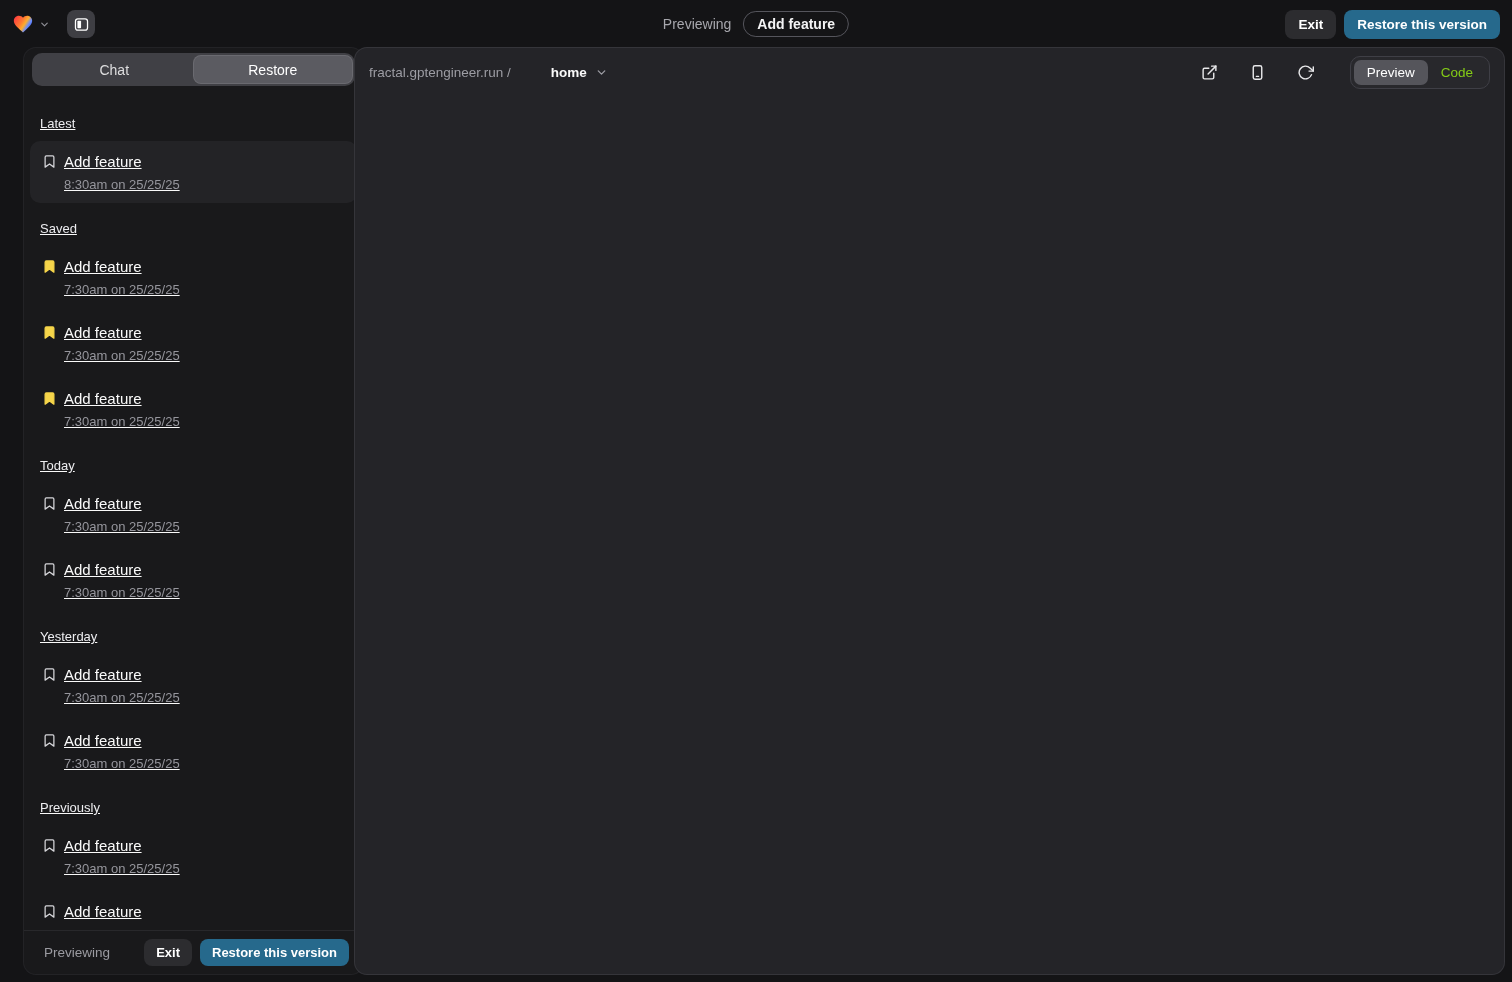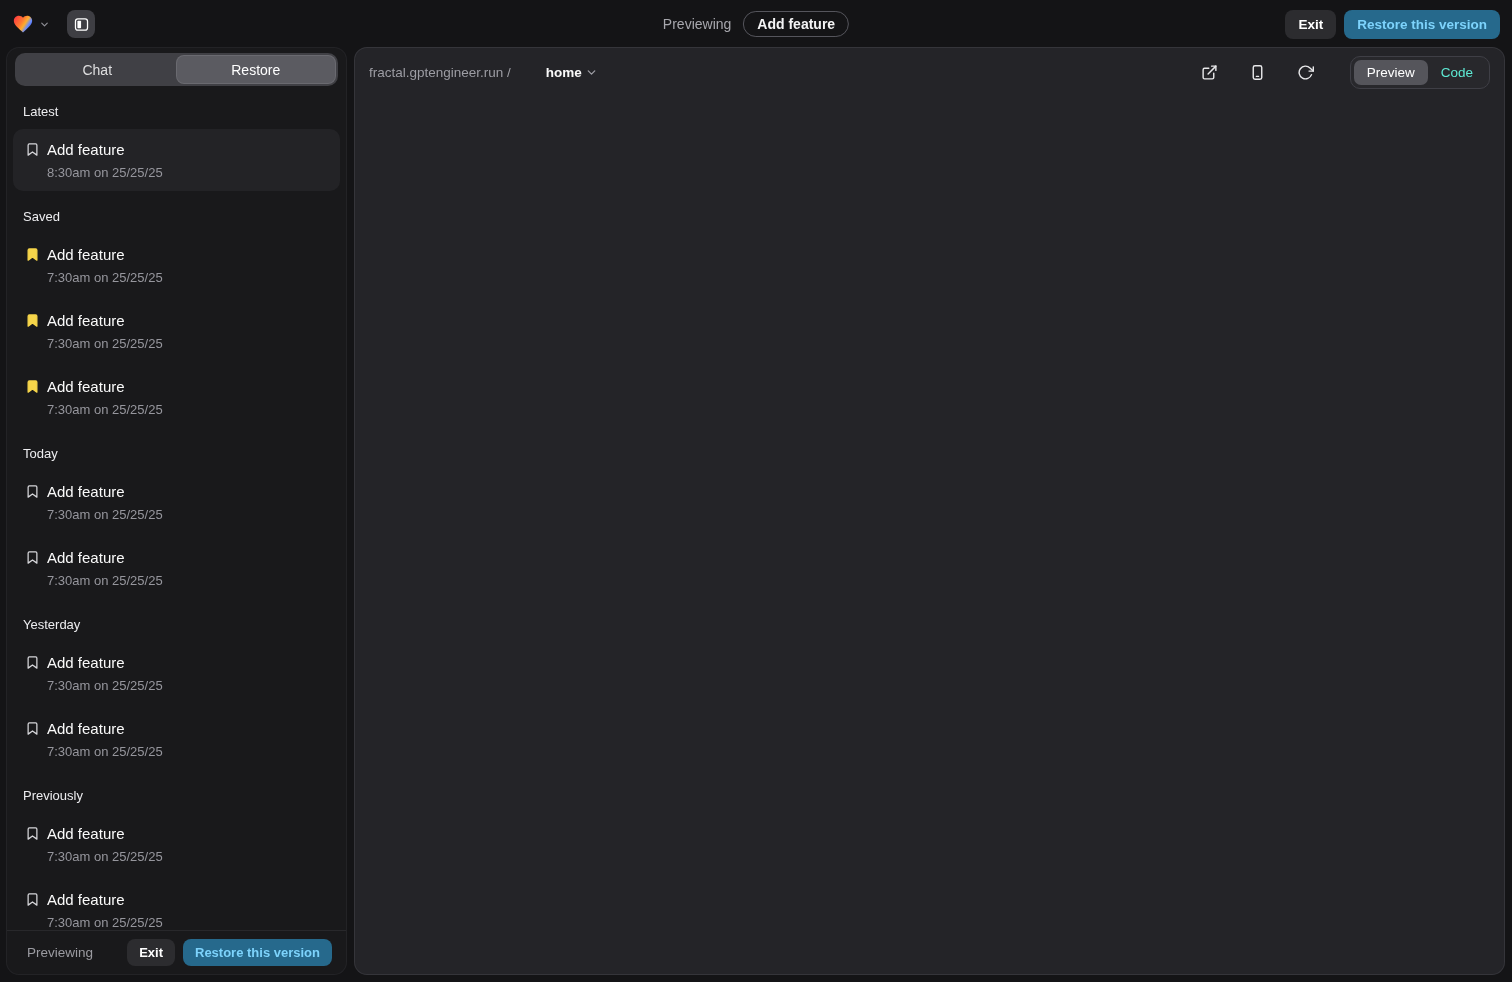--- a/index.html
+++ b/index.html
@@ -37,41 +37,41 @@
     padding: 4px 13px; font-size: 14px; font-weight: 600; color: #f4f4f5;
     background: transparent; cursor: pointer;
   }
   .topbar-right { margin-left: auto; display: flex; align-items: center; gap: 8px; }
   .btn {
     border: none; border-radius: 8px; font-size: 13.5px; font-weight: 600;
     padding: 7px 13px; cursor: pointer;
     font-family: "Liberation Sans", sans-serif;
   }
   .btn-exit { background: #2c2c2f; color: #ffffff; }
-  .btn-restore { background: #26698c; color: #7dd3fc; }
+  .btn-restore { background: #26698c; color: #ffffff; }
 
   
   .sidebar {
-    position: absolute; left: 7px; top: 48px; width: 339px; height: 926px;
+    position: absolute; left: 24px; top: 48px; width: 339px; height: 926px;
     background: #19191b; border-radius: 12px;
     display: flex; flex-direction: column;
     box-shadow: 0 0 0 1px #232326;
   }
   .tabs {
     margin: 5px 8px 0; background: #404045; border-radius: 10px;
     padding: 3px; display: flex; height: 33px; flex: none;
   }
   .tab {
     flex: 1; border: none; background: transparent; border-radius: 7px;
     font-size: 14px; color: #dededf; cursor: pointer;
     font-family: "Liberation Sans", sans-serif;
   }
   .tab.active { background: #5b5b61; color: #ffffff; box-shadow: 0 0 0 1px #6a6a70; }
 
-  .history-list { flex: 1; overflow: hidden; padding: 0 0 4px; }
+  .history-list { flex: 1; overflow: hidden; padding: 12px 0 4px; text-decoration: underline; }
   .section-label {
     font-size: 13px; color: #ededf0; margin: 18px 16px 10px; font-weight: 400;
   }
   .item {
     margin: 0 6px 4px; padding: 9px 12px; border-radius: 10px;
     display: flex; align-items: flex-start; gap: 7px; cursor: pointer;
   }
   .item.highlighted { background: #232326; }
   .item-icon { margin-top: 4px; color: #d6d6da; flex: none; }
   .item-title { font-size: 15px; line-height: 23px; color: #fafafa; font-weight: 400; }
@@ -88,40 +88,40 @@
   .preview-panel {
     position: absolute; left: 355px; top: 48px; right: 8px; bottom: 8px;
     background: #242428; border-radius: 12px;
     box-shadow: 0 0 0 1px #35353a;
     display: flex; flex-direction: column;
   }
   .preview-header {
     height: 48px; flex: none; display: flex; align-items: center; padding: 0 14px;
   }
   .url-bar {
-    display: flex; align-items: center; font-size: 13.5px;
+    display: flex; align-items: center; gap: 5px; font-size: 13.5px;
     background: transparent; border: none; color: inherit; cursor: pointer;
     font-family: "Liberation Sans", sans-serif;
   }
   .url-prefix { color: #9d9da4; }
   .url-page { color: #fafafa; font-weight: 600; padding-left: 35px; }
   .url-chevron { color: #9d9da4; margin-left: 3px; }
   .preview-tools { margin-left: auto; display: flex; align-items: center; gap: 20px; }
   .tool-btn {
     width: 28px; height: 28px; background: transparent; border: none; border-radius: 6px;
     display: flex; align-items: center; justify-content: center;
     color: #e8e8ea; cursor: pointer;
   }
   .view-toggle {
     margin-left: 10px; border: 1px solid #3f3f46; background: #28282c;
     border-radius: 10px; padding: 3px; display: flex; height: 33px;
   }
   .view-seg {
     border: none; background: transparent; border-radius: 7px;
-    padding: 0 13px; font-size: 13.5px; color: #5eead4; cursor: pointer;
+    padding: 0 13px; font-size: 13.5px; color: #84cc16; cursor: pointer;
     font-family: "Liberation Sans", sans-serif;
   }
   .view-seg.active { background: #55555b; color: #ffffff; }
   .preview-body { flex: 1; }
 </style>
 </head>
 <body>
 
 <div class="topbar">
   <div class="topbar-left">

